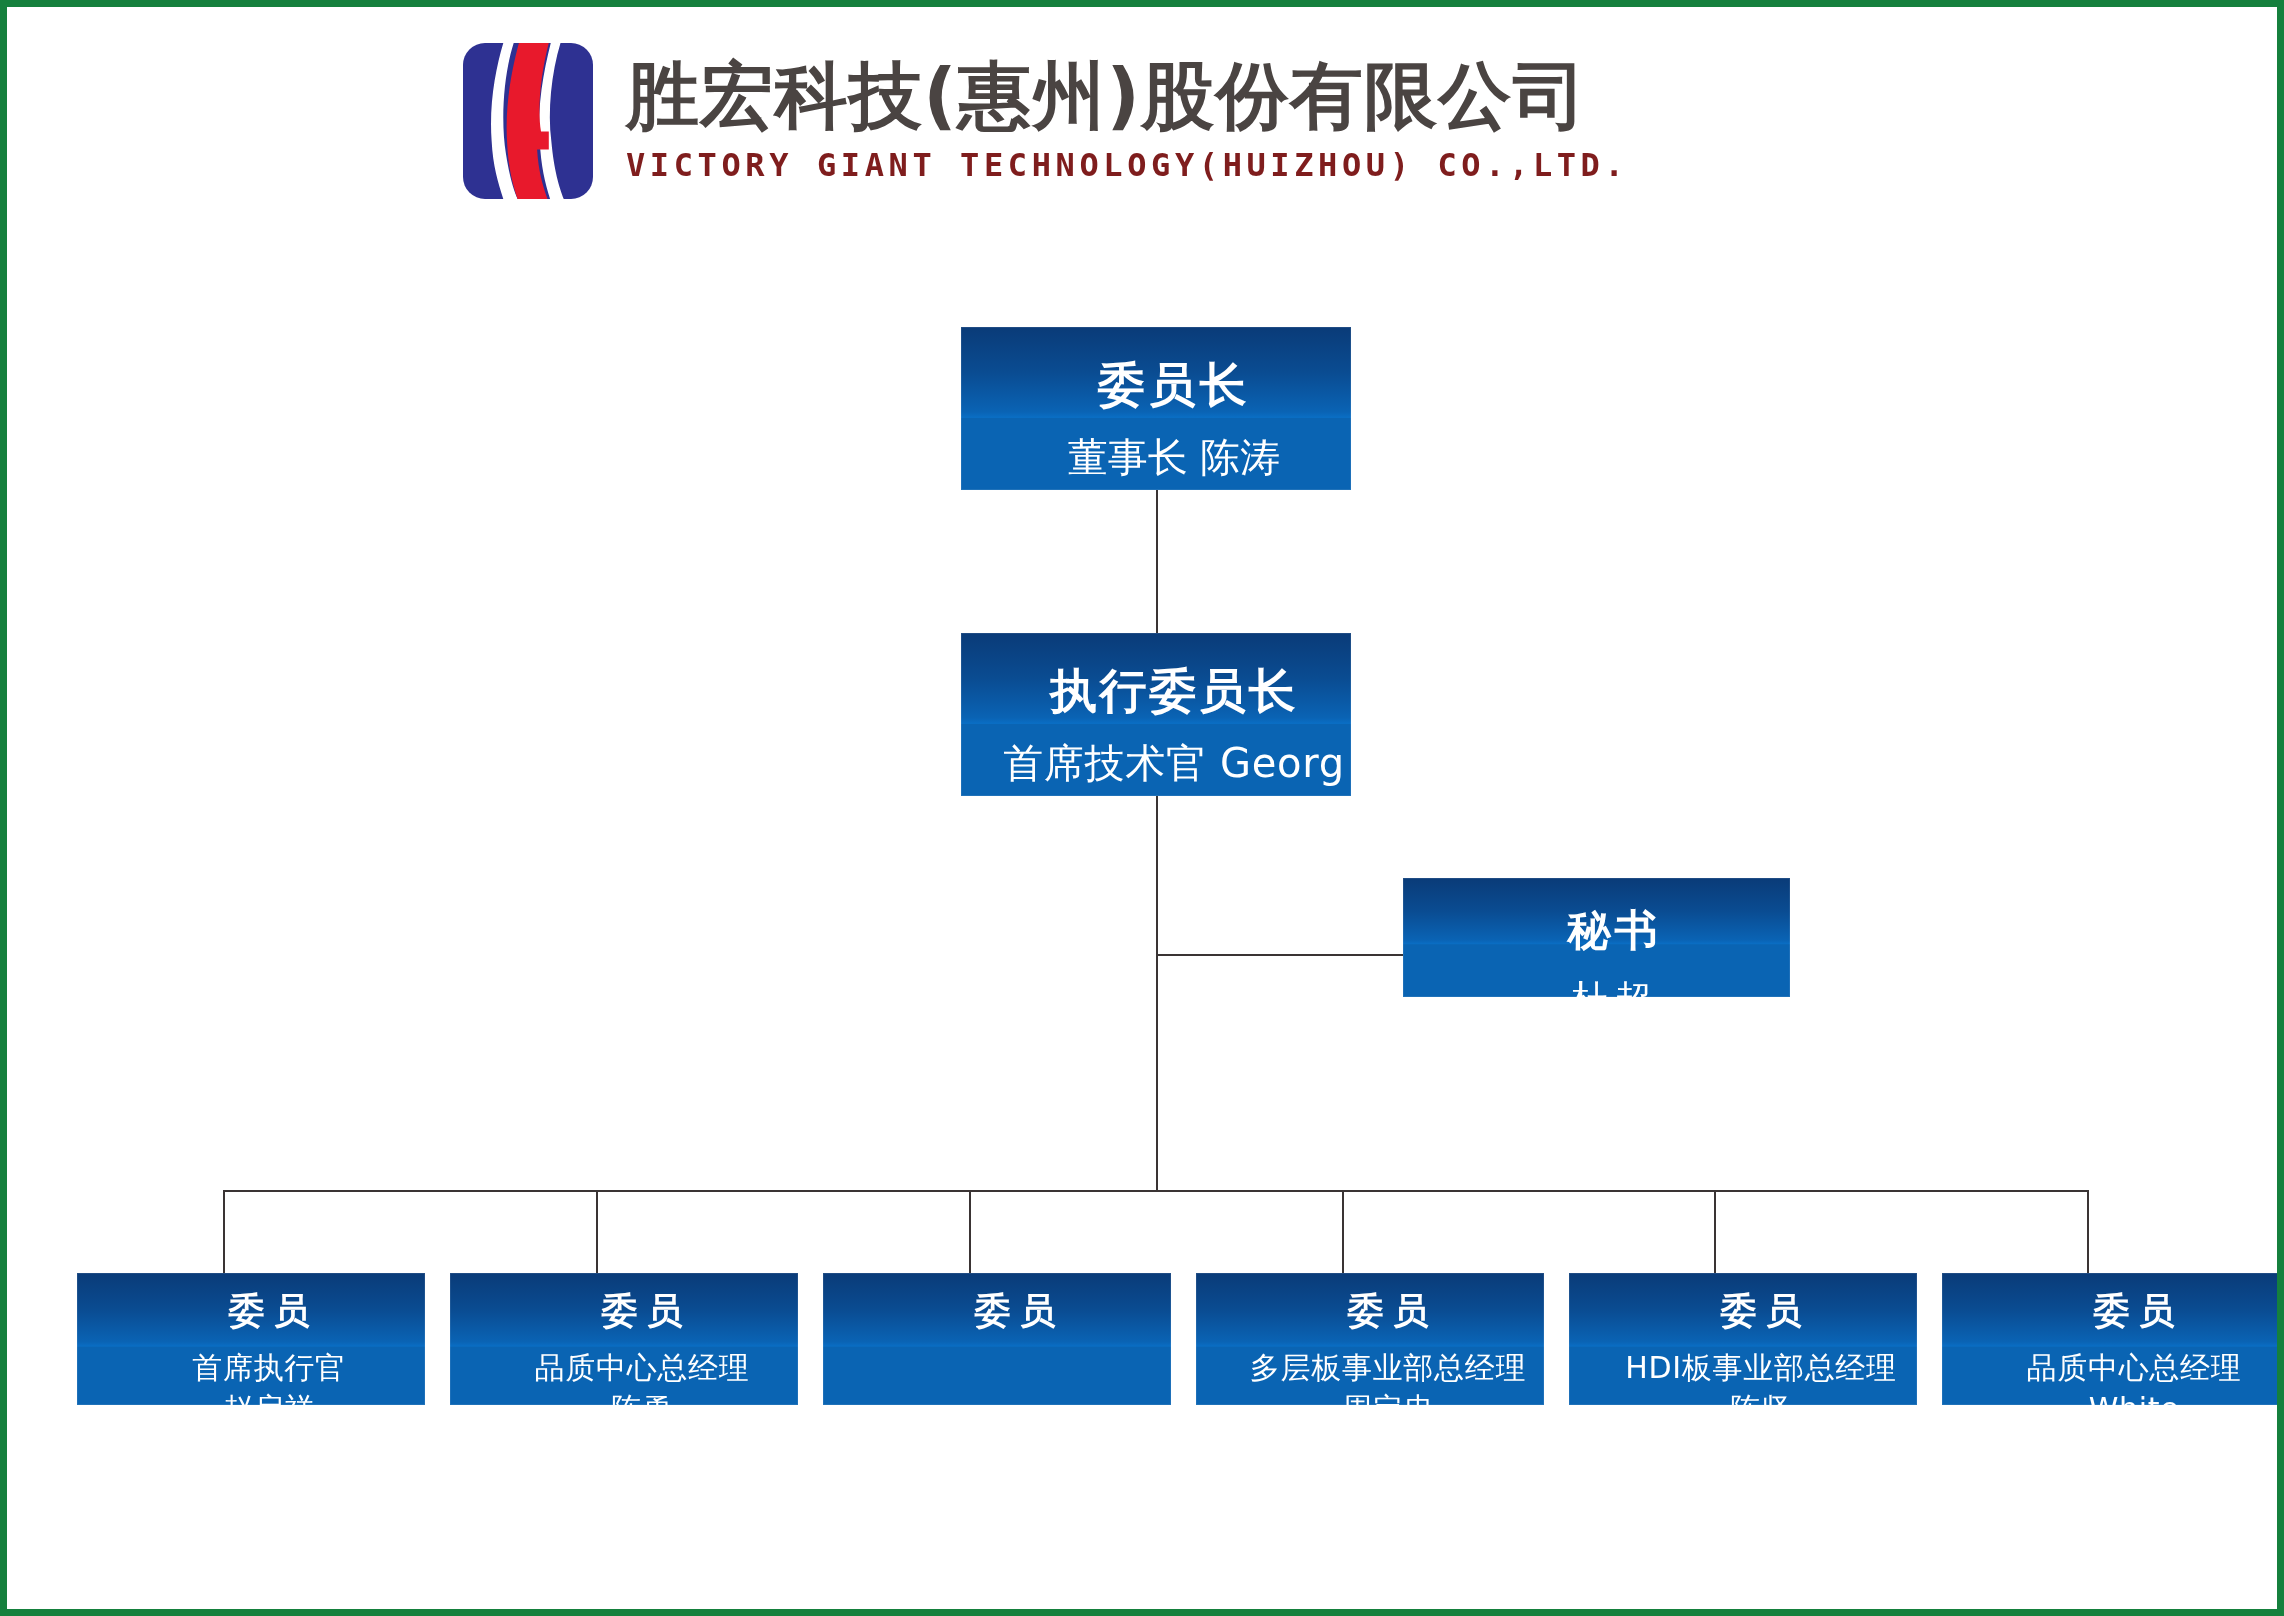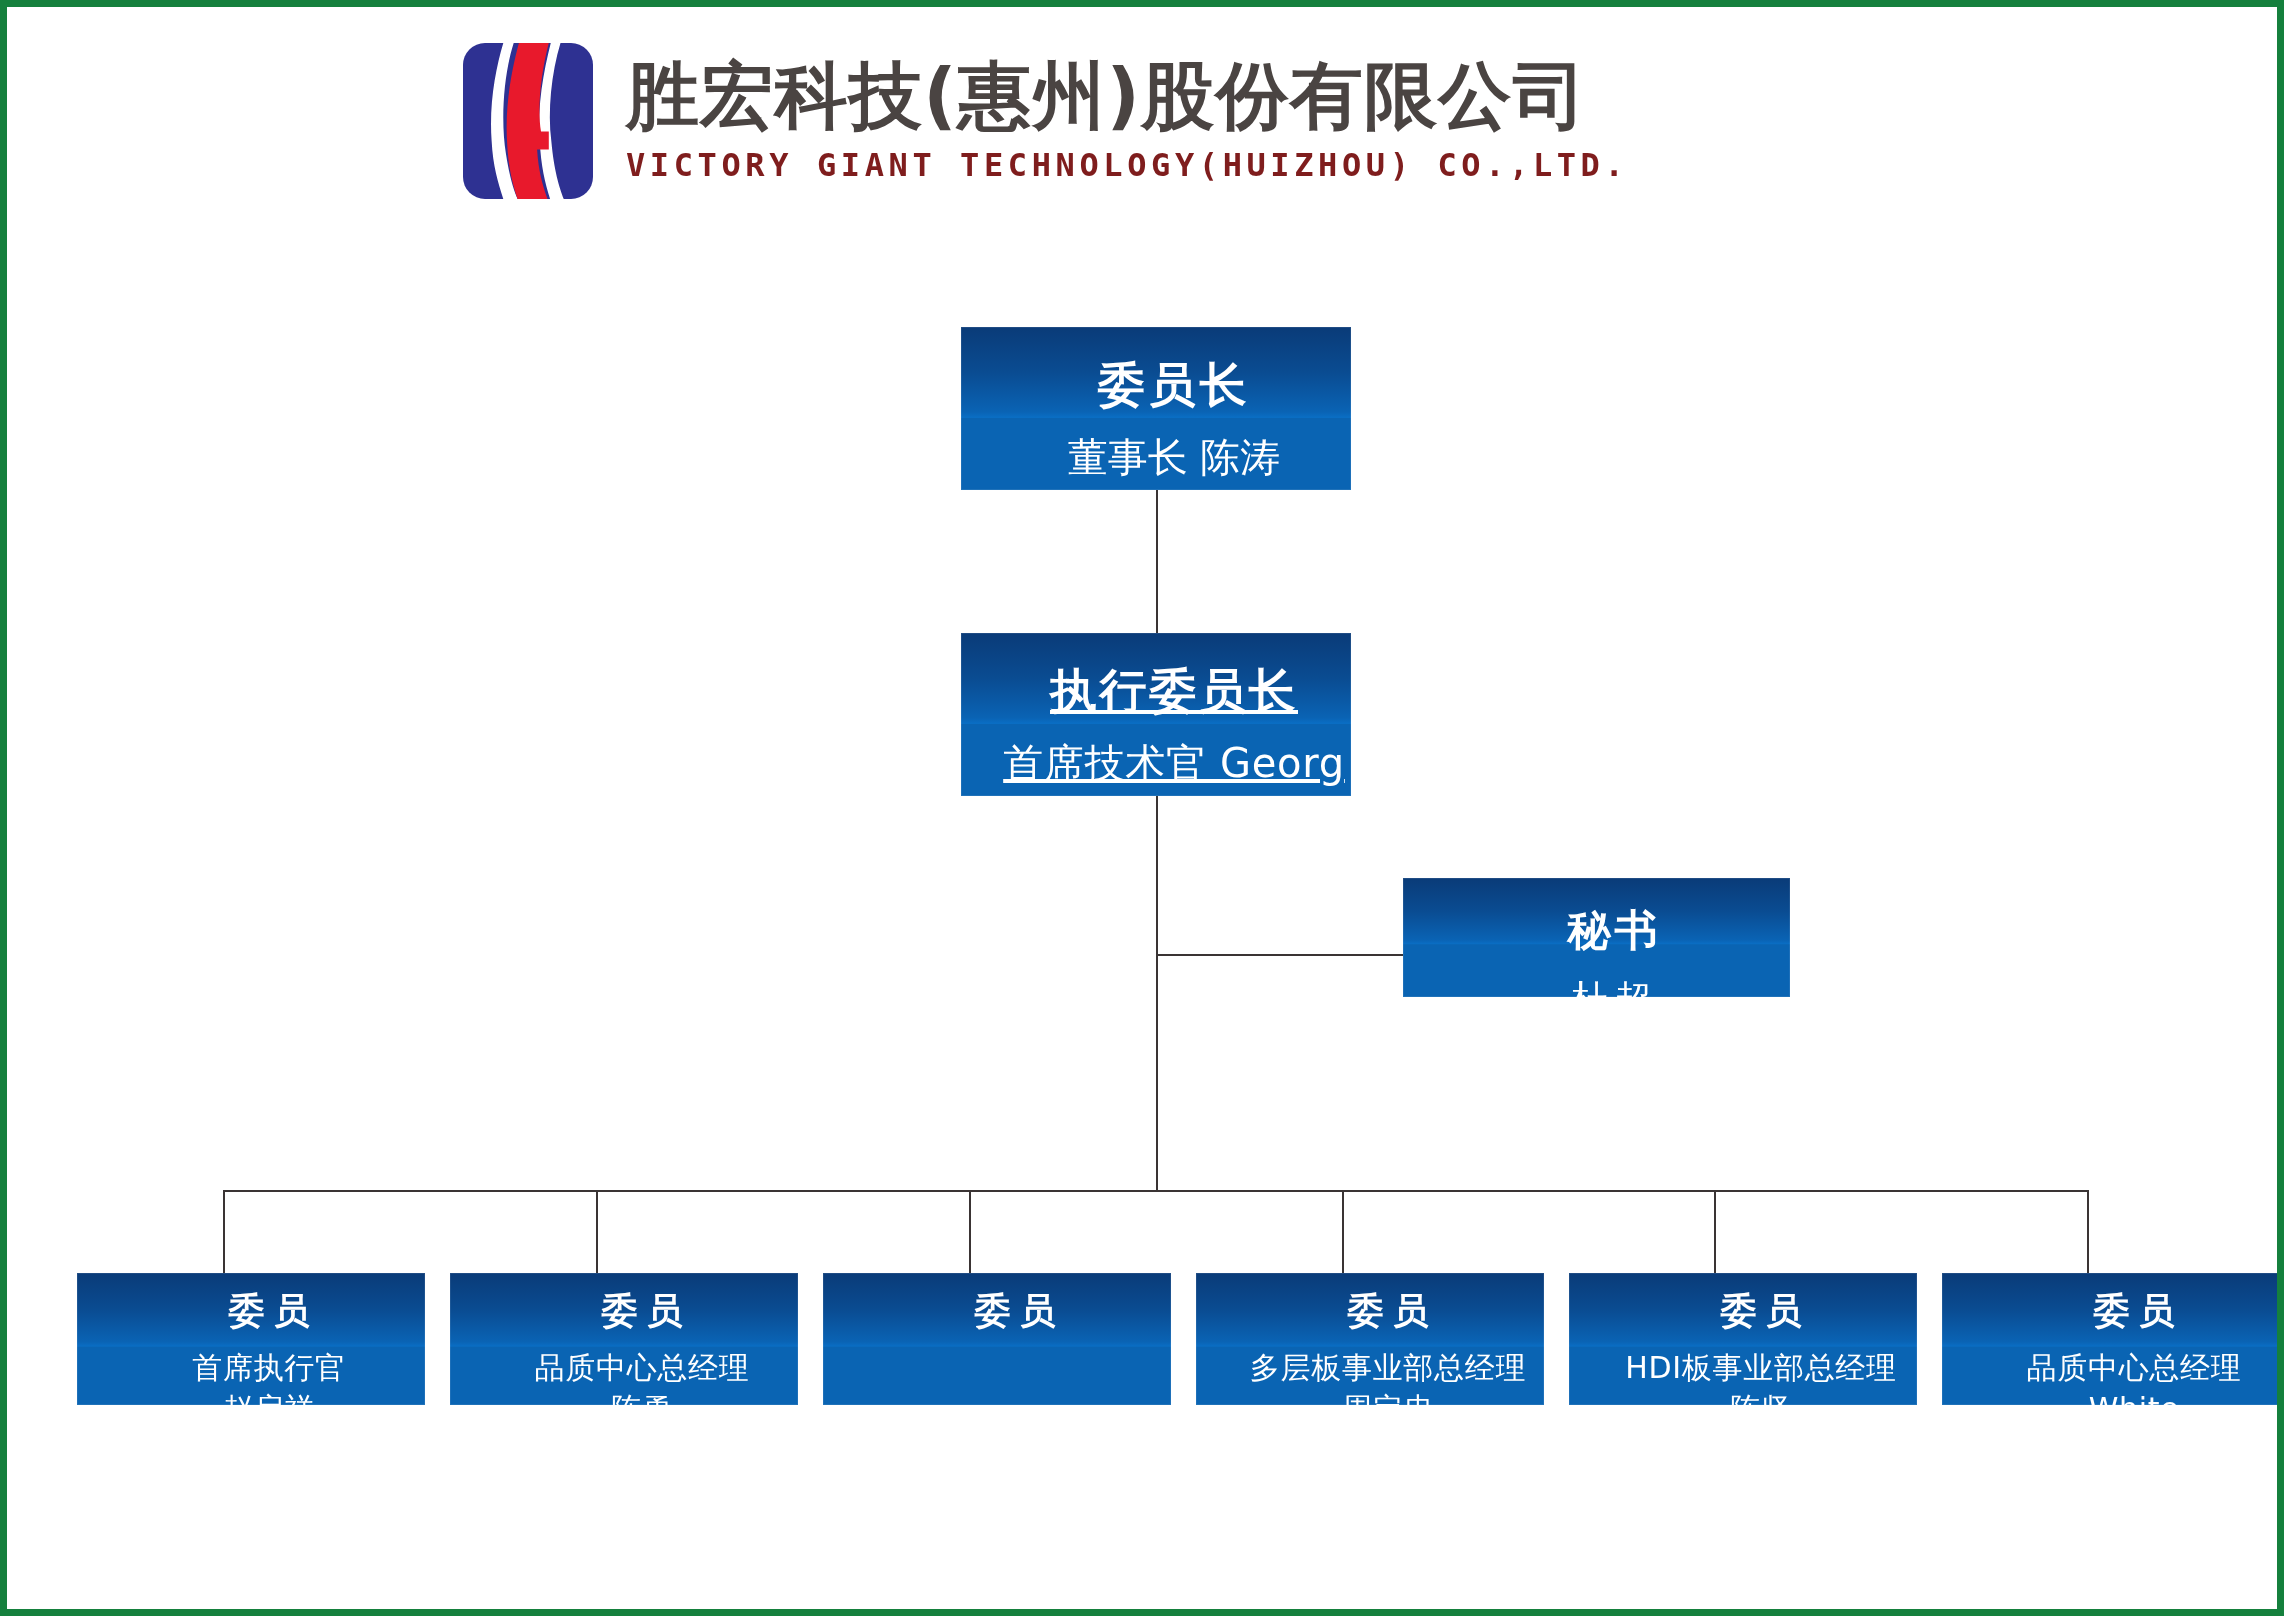--- a/index.html
+++ b/index.html
@@ -90,21 +90,21 @@
 
   
   #node-chair, #node-exec{
     width:390px; height:163px;
   }
   #node-chair .title, #node-exec .title{font-size:47px;}
   #node-chair .sub,   #node-exec .sub  {font-size:40px;}
   #node-chair{left:954px; top:320px;}
   #node-chair .title{margin-top:34px;}
   #node-chair .sub{margin-top:26px;}
-  #node-exec{left:954px; top:626px;text-decoration:underline;}
+  #node-exec{left:954px; top:626px;}
   #node-exec .title{margin-top:34px; letter-spacing:2.6px;}
   #node-exec .sub{margin-top:26px; letter-spacing:0.7px;}
 
   
   #node-secretary{
     left:1396px; top:871px;
     width:387px; height:119px;
   }
   #node-secretary .title{font-size:43px; margin-top:31px;}
   #node-secretary .sub{font-size:38px; margin-top:26px; letter-spacing:5.2px;}

